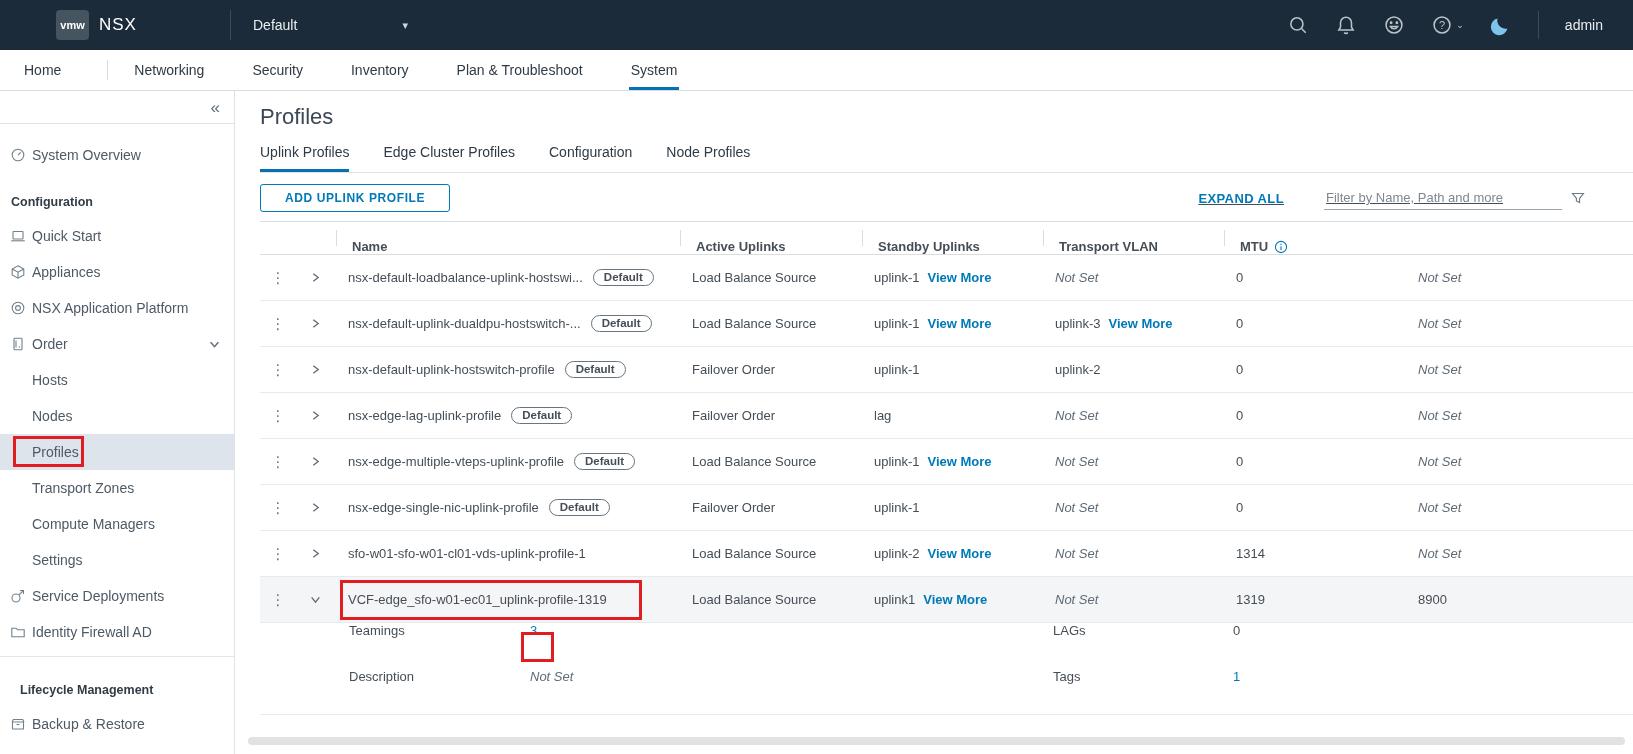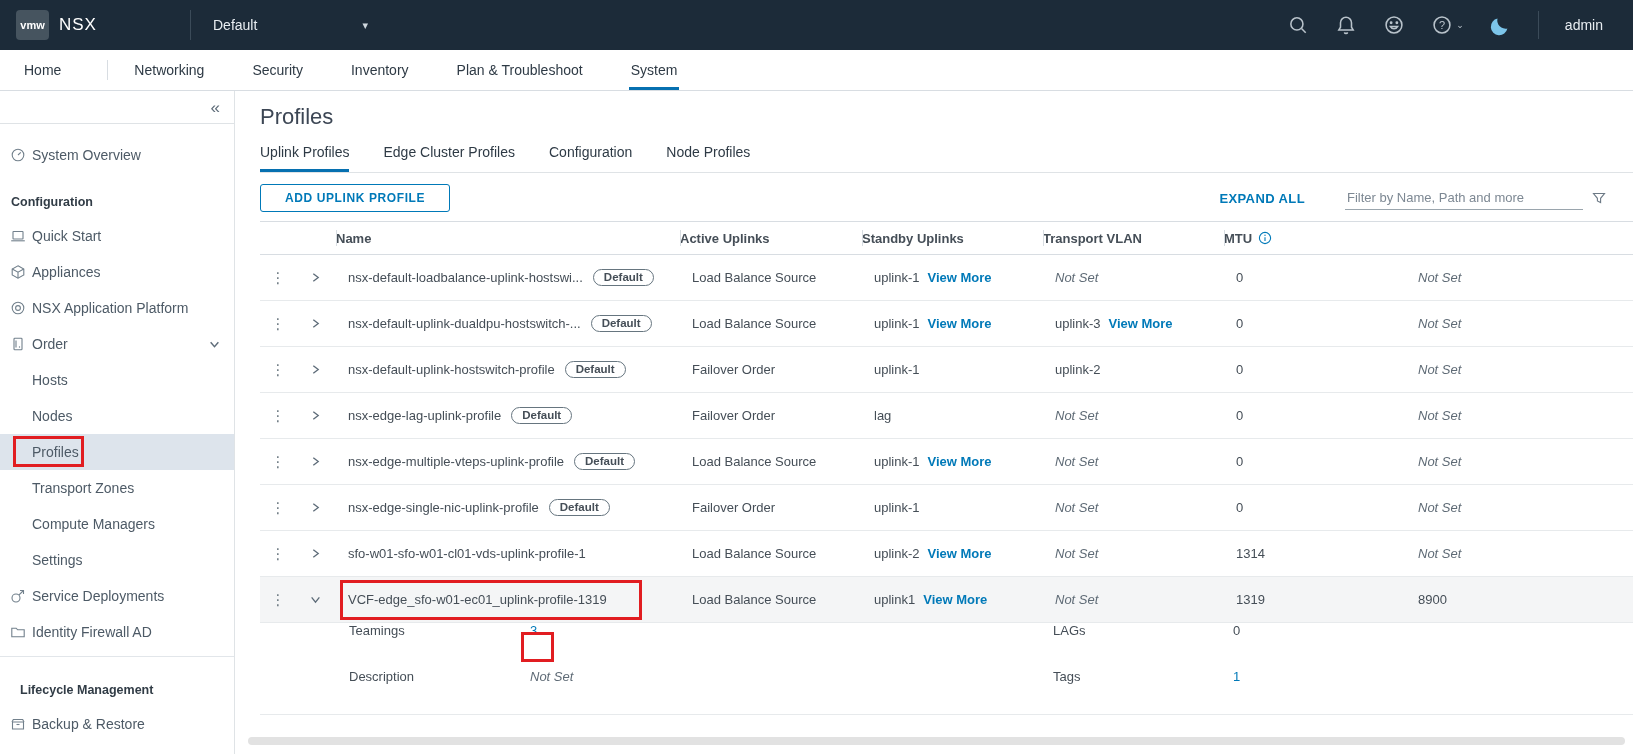--- a/index.html
+++ b/index.html
@@ -2,21 +2,21 @@
 <html><head>
 <meta charset="utf-8">
 <style>
   * { margin:0; padding:0; box-sizing:border-box; }
   html,body { width:1633px; height:754px; overflow:hidden;
     font-family:"Liberation Sans","DejaVu Sans",sans-serif; background:#fff; color:#454e57; }
   .page { position:relative; width:1633px; height:754px; }
 
   
   .topbar { height:50px; background:#1c2b39; display:flex; align-items:center; color:#fff; }
-  .brand-wrap { display:flex; align-items:center; width:190px; flex:none; }
+  .brand-wrap { display:flex; align-items:center; width:190px; flex:none;margin-left:40px; }
   .vmw-logo { margin-left:16px; width:33px; height:30px; background:#46545f; border-radius:4px;
     display:flex; align-items:center; justify-content:center; font-size:11px; font-weight:bold; color:#fff; }
   .product { margin-left:10px; font-size:17px; letter-spacing:1px; color:#fff; }
   .tb-divider { width:1px; height:30px; background:#3b4b59; flex:none; }
   .scope { display:flex; align-items:center; justify-content:space-between; width:185px; padding:0 8px 0 22px; font-size:14px; color:#e8edf1; }
   .scope .chev { font-size:11px; color:#cfd8de; }
   .tb-right { margin-left:auto; display:flex; align-items:center; gap:26px; padding-right:30px; }
   .tb-icon { width:22px; height:22px; color:#b9c3cb; display:inline-flex; cursor:pointer; }
   .tb-icon svg { width:100%; height:100%; }
   .help-wrap { display:flex; align-items:center; gap:3px; color:#b9c3cb; }
@@ -50,33 +50,33 @@
   
   .main { flex:1; min-width:0; padding-left:25px; position:relative; }
   .page-title { margin-top:13px; font-size:22px; font-weight:400; color:#3c4654; }
   .tabs { display:flex; gap:34px; margin-top:14px; border-bottom:1px solid #dfe3e6; }
   .tab { font-size:14px; color:#2e3a45; padding-bottom:9px; cursor:pointer; white-space:nowrap; }
   .tab.active { border-bottom:3px solid #0670b0; font-weight:400; }
   .toolbar { margin-top:11px; display:flex; align-items:center; }
   .add-btn { border:1px solid #0079b8; color:#0079b8; background:#fff; border-radius:3px;
     font-size:12px; font-weight:bold; letter-spacing:.6px; padding:6px 24px; cursor:pointer;
     font-family:"Liberation Sans","DejaVu Sans",sans-serif; }
-  .toolbar-right { margin-left:auto; display:flex; align-items:center; padding-right:27px; }
+  .toolbar-right { margin-left:auto; display:flex; align-items:center; padding-right:48px;text-decoration:underline; }
   .expand-all { color:#0079b8; font-size:13px; font-weight:bold; letter-spacing:.4px; cursor:pointer; white-space:nowrap; }
   .filter-input { margin-left:40px; width:238px; border:none; border-bottom:1px solid #9aa5ad;
     font-size:13px; padding:4px 2px; color:#454e57; outline:none; background:transparent;
     font-family:"Liberation Sans","DejaVu Sans",sans-serif; }
   .filter-input::placeholder { color:#7d8893; }
   .funnel { margin-left:9px; width:14px; height:14px; color:#6d7a86; display:inline-flex; cursor:pointer; }
 
   
   .table { margin-top:9px; }
   .trow, .thead { display:grid; grid-template-columns:36px 40px 344px 182px 181px 181px 182px minmax(0,1fr); align-items:center; }
   .thead { height:34px; border-top:1px solid #d8dde2; border-bottom:1px solid #d8dde2; }
-  .th { font-size:13px; font-weight:bold; color:#454e57; padding-left:0; position:relative; height:100%; display:flex; align-items:center; gap:6px; white-space:nowrap; }
+  .th { font-size:13px; font-weight:bold; color:#454e57; padding-left:16px; position:relative; height:100%; display:flex; align-items:flex-end; gap:6px; white-space:nowrap; }
   .th.sep::before { content:""; position:absolute; left:0; top:8px; bottom:8px; width:1px; background:#d8dde2; }
   .trow { height:46px; border-bottom:1px solid #e7eaec; }
   .trow.highlight { background:#f4f5f6; }
   .cell { font-size:13px; color:#454e57; padding-left:12px; white-space:nowrap; overflow:hidden; display:flex; align-items:center; }
   .c-kebab { justify-content:center; padding-left:0; color:#717d86; font-size:15px; letter-spacing:0; cursor:pointer; }
   .c-chev { justify-content:flex-start; padding-left:14px; color:#5e6c79; cursor:pointer; }
   .c-chev svg { width:11px; height:11px; }
   .c-chev.down svg { transform:rotate(90deg); }
   .badge { margin-left:10px; border:1px solid #66757f; border-radius:10px; padding:1px 10px 2px; font-size:11.5px; font-weight:bold; color:#454e57; flex:none; }
   .na { font-style:italic; color:#5f6b76; }

